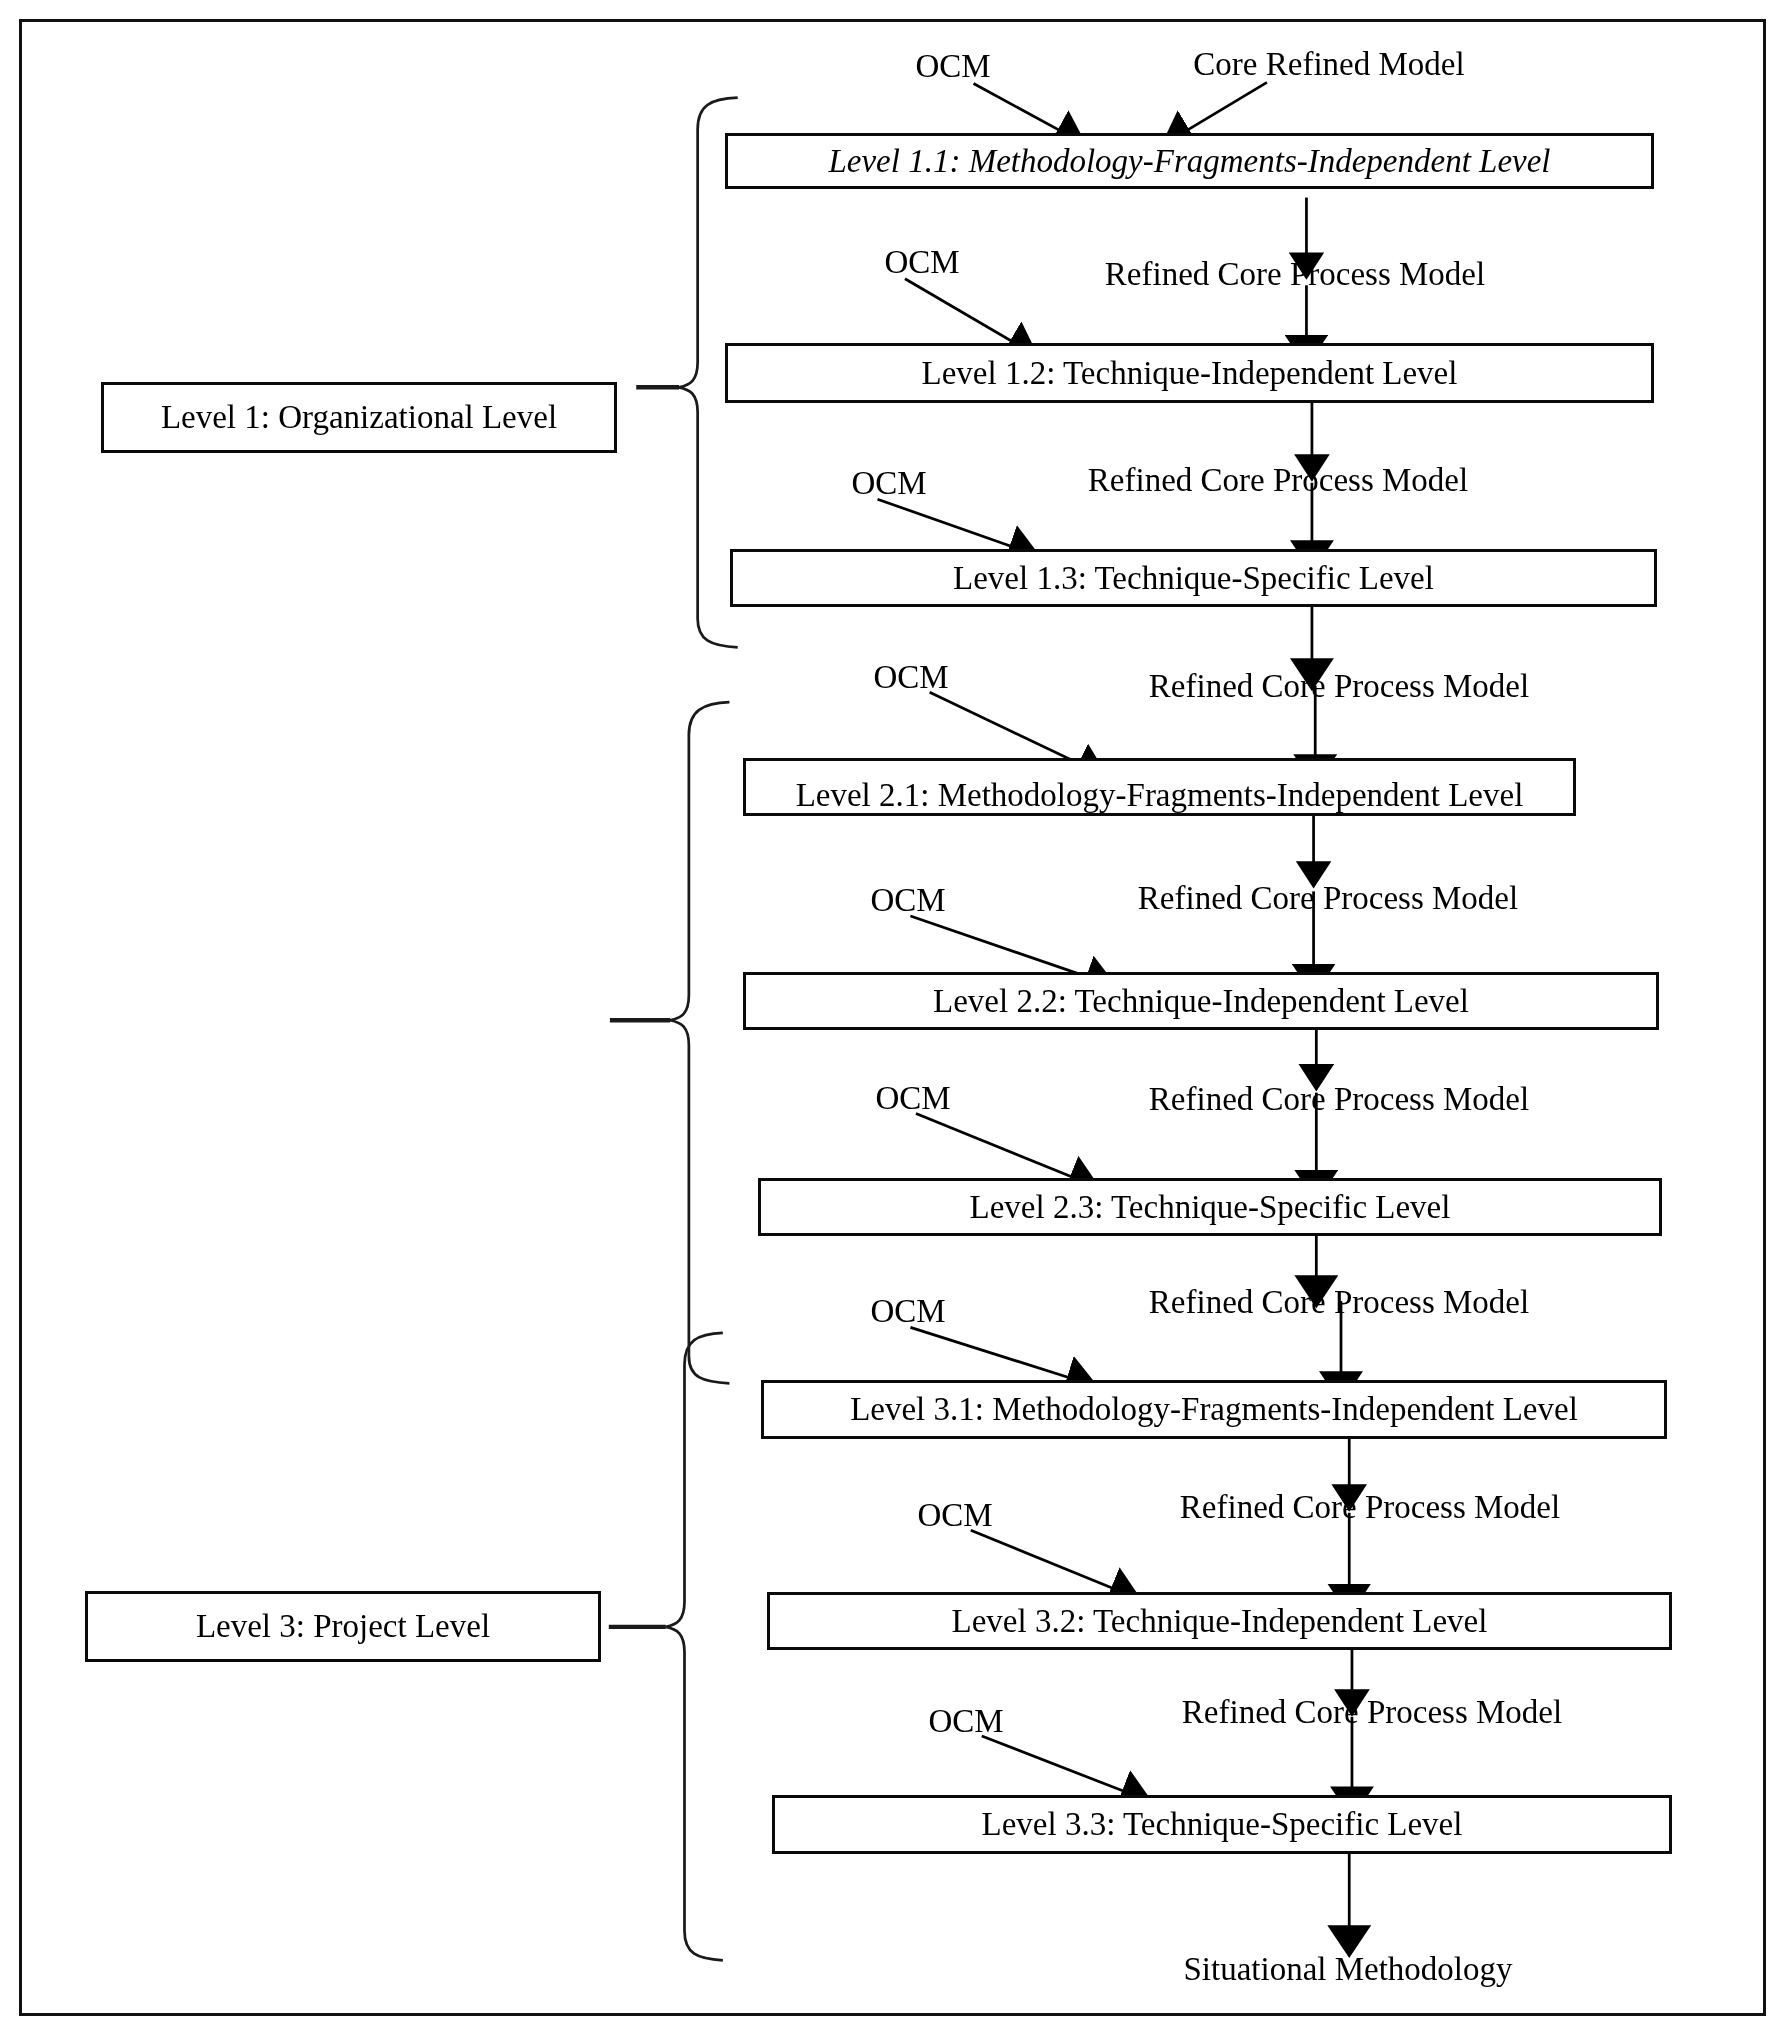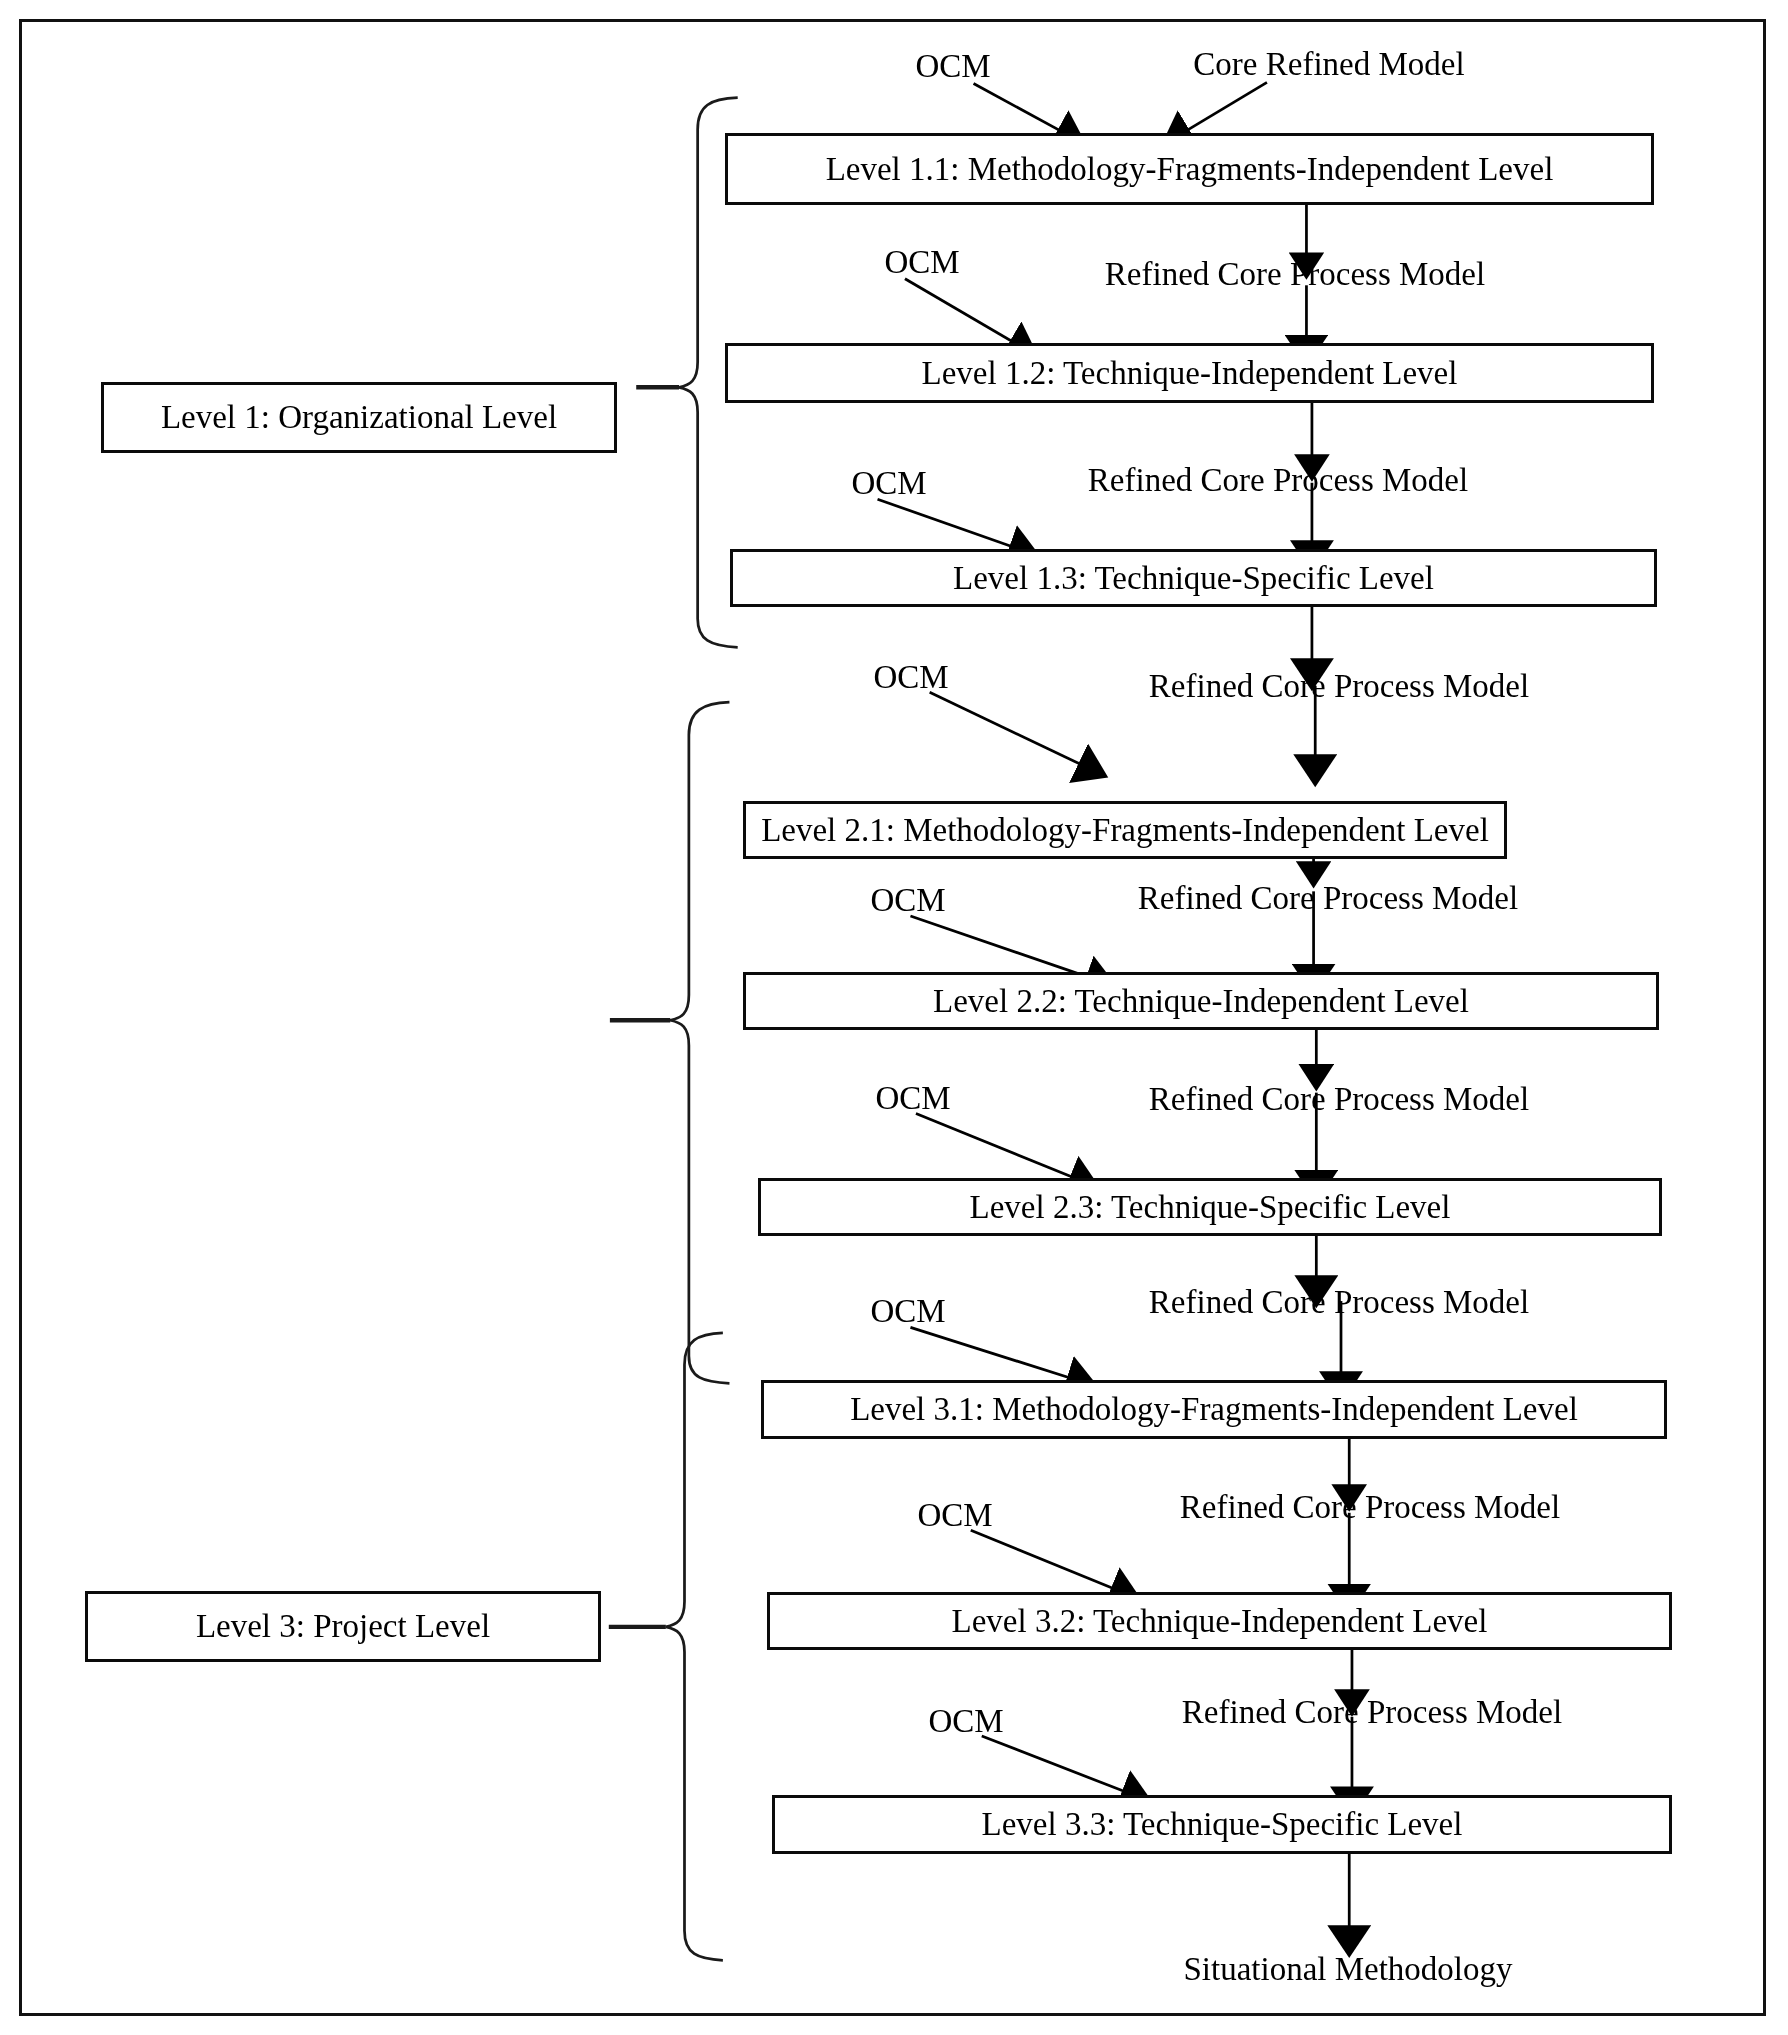--- a/index.html
+++ b/index.html
@@ -128,33 +128,33 @@
     </g>
   </svg>
 
   <div class="levelbox" style="left:101px;top:347px;width:516px;height:71px;margin-top:35px;">
     <span>Level 1: Organizational Level</span>
   </div>
   <div class="levelbox" style="left:85px;top:1591px;width:516px;height:71px;">
     <span>Level 3: Project Level</span>
   </div>
 
-  <div class="nodebox" style="left:725px;top:133px;width:929px;height:72px;">
+  <div class="nodebox" style="left:725px;top:133px;width:929px;height:56px;font-style:italic;">
     <span>Level 1.1: Methodology-Fragments-Independent Level</span>
   </div>
 
   <div class="nodebox" style="left:725px;top:343px;width:929px;height:60px;">
     <span>Level 1.2: Technique-Independent Level</span>
   </div>
 
   <div class="nodebox" style="left:730px;top:549px;width:927px;height:58px;">
     <span>Level 1.3: Technique-Specific Level</span>
   </div>
 
-  <div class="nodebox" style="left:743px;top:801px;width:764px;height:58px;">
+  <div class="nodebox" style="left:743px;top:758px;width:833px;height:58px;align-items:flex-end;">
     <span>Level 2.1: Methodology-Fragments-Independent Level</span>
   </div>
 
   <div class="nodebox" style="left:743px;top:972px;width:916px;height:58px;">
     <span>Level 2.2: Technique-Independent Level</span>
   </div>
 
   <div class="nodebox" style="left:758px;top:1178px;width:904px;height:58px;">
     <span>Level 2.3: Technique-Specific Level</span>
   </div>

